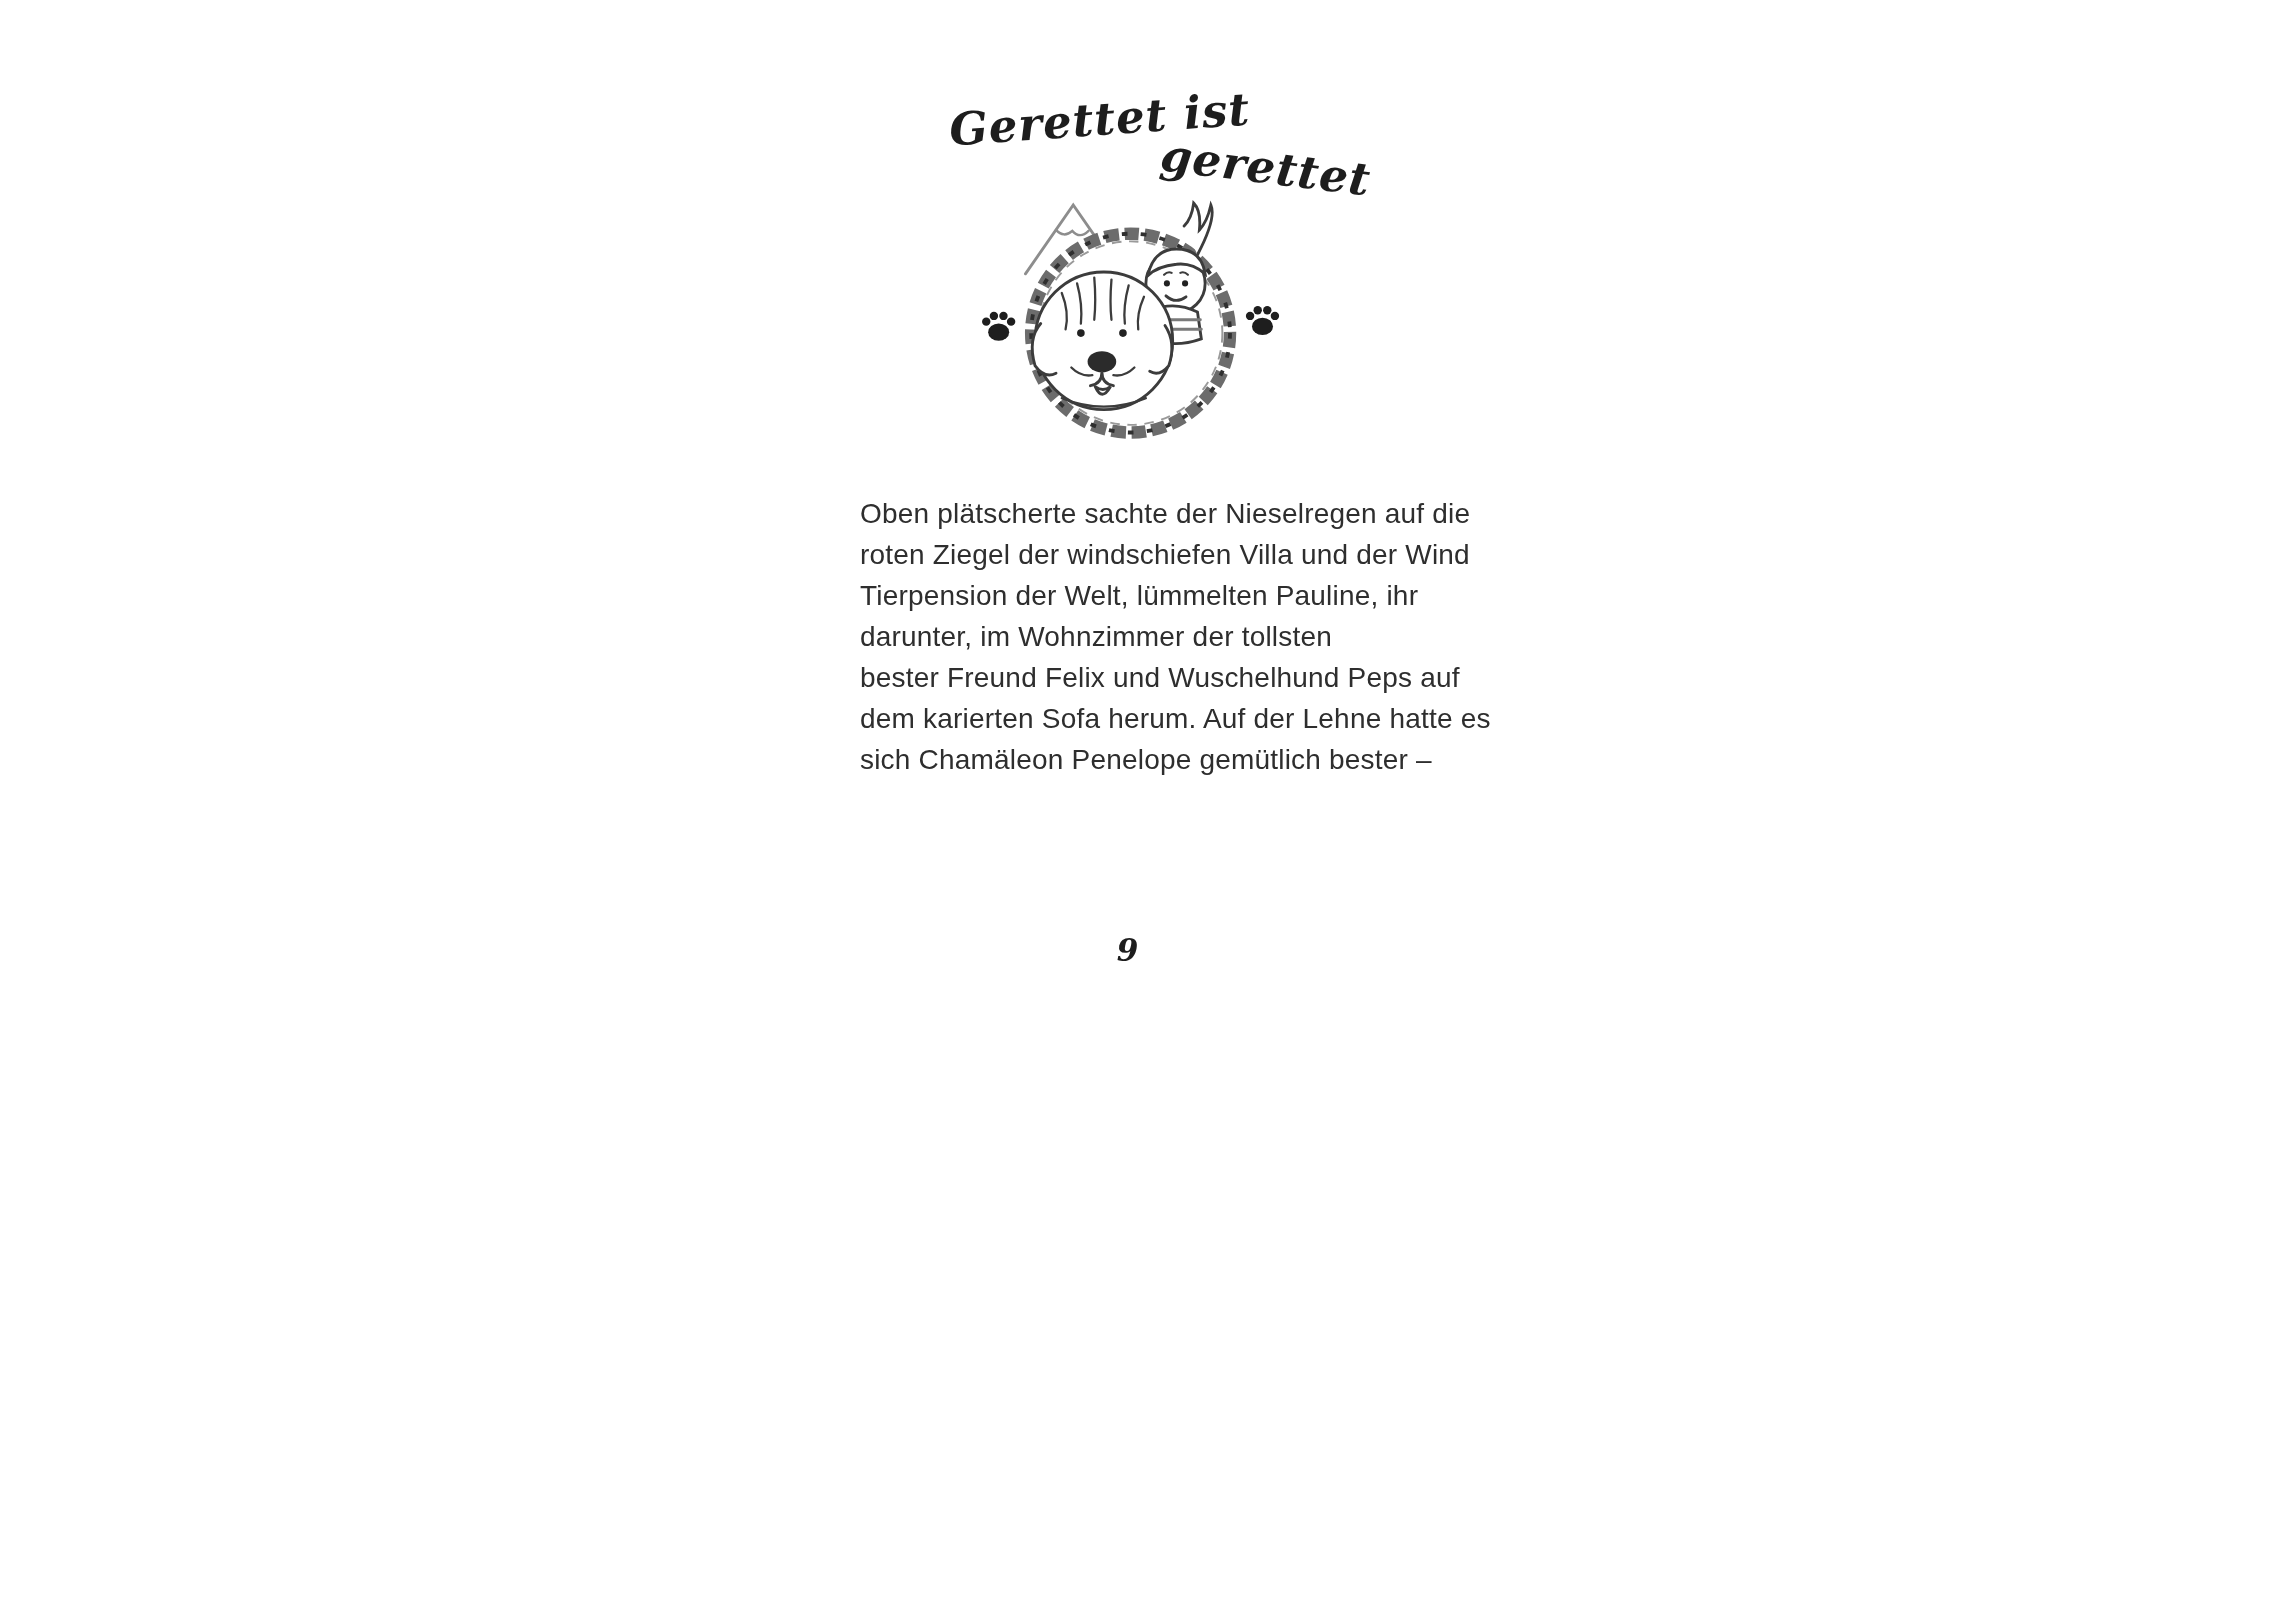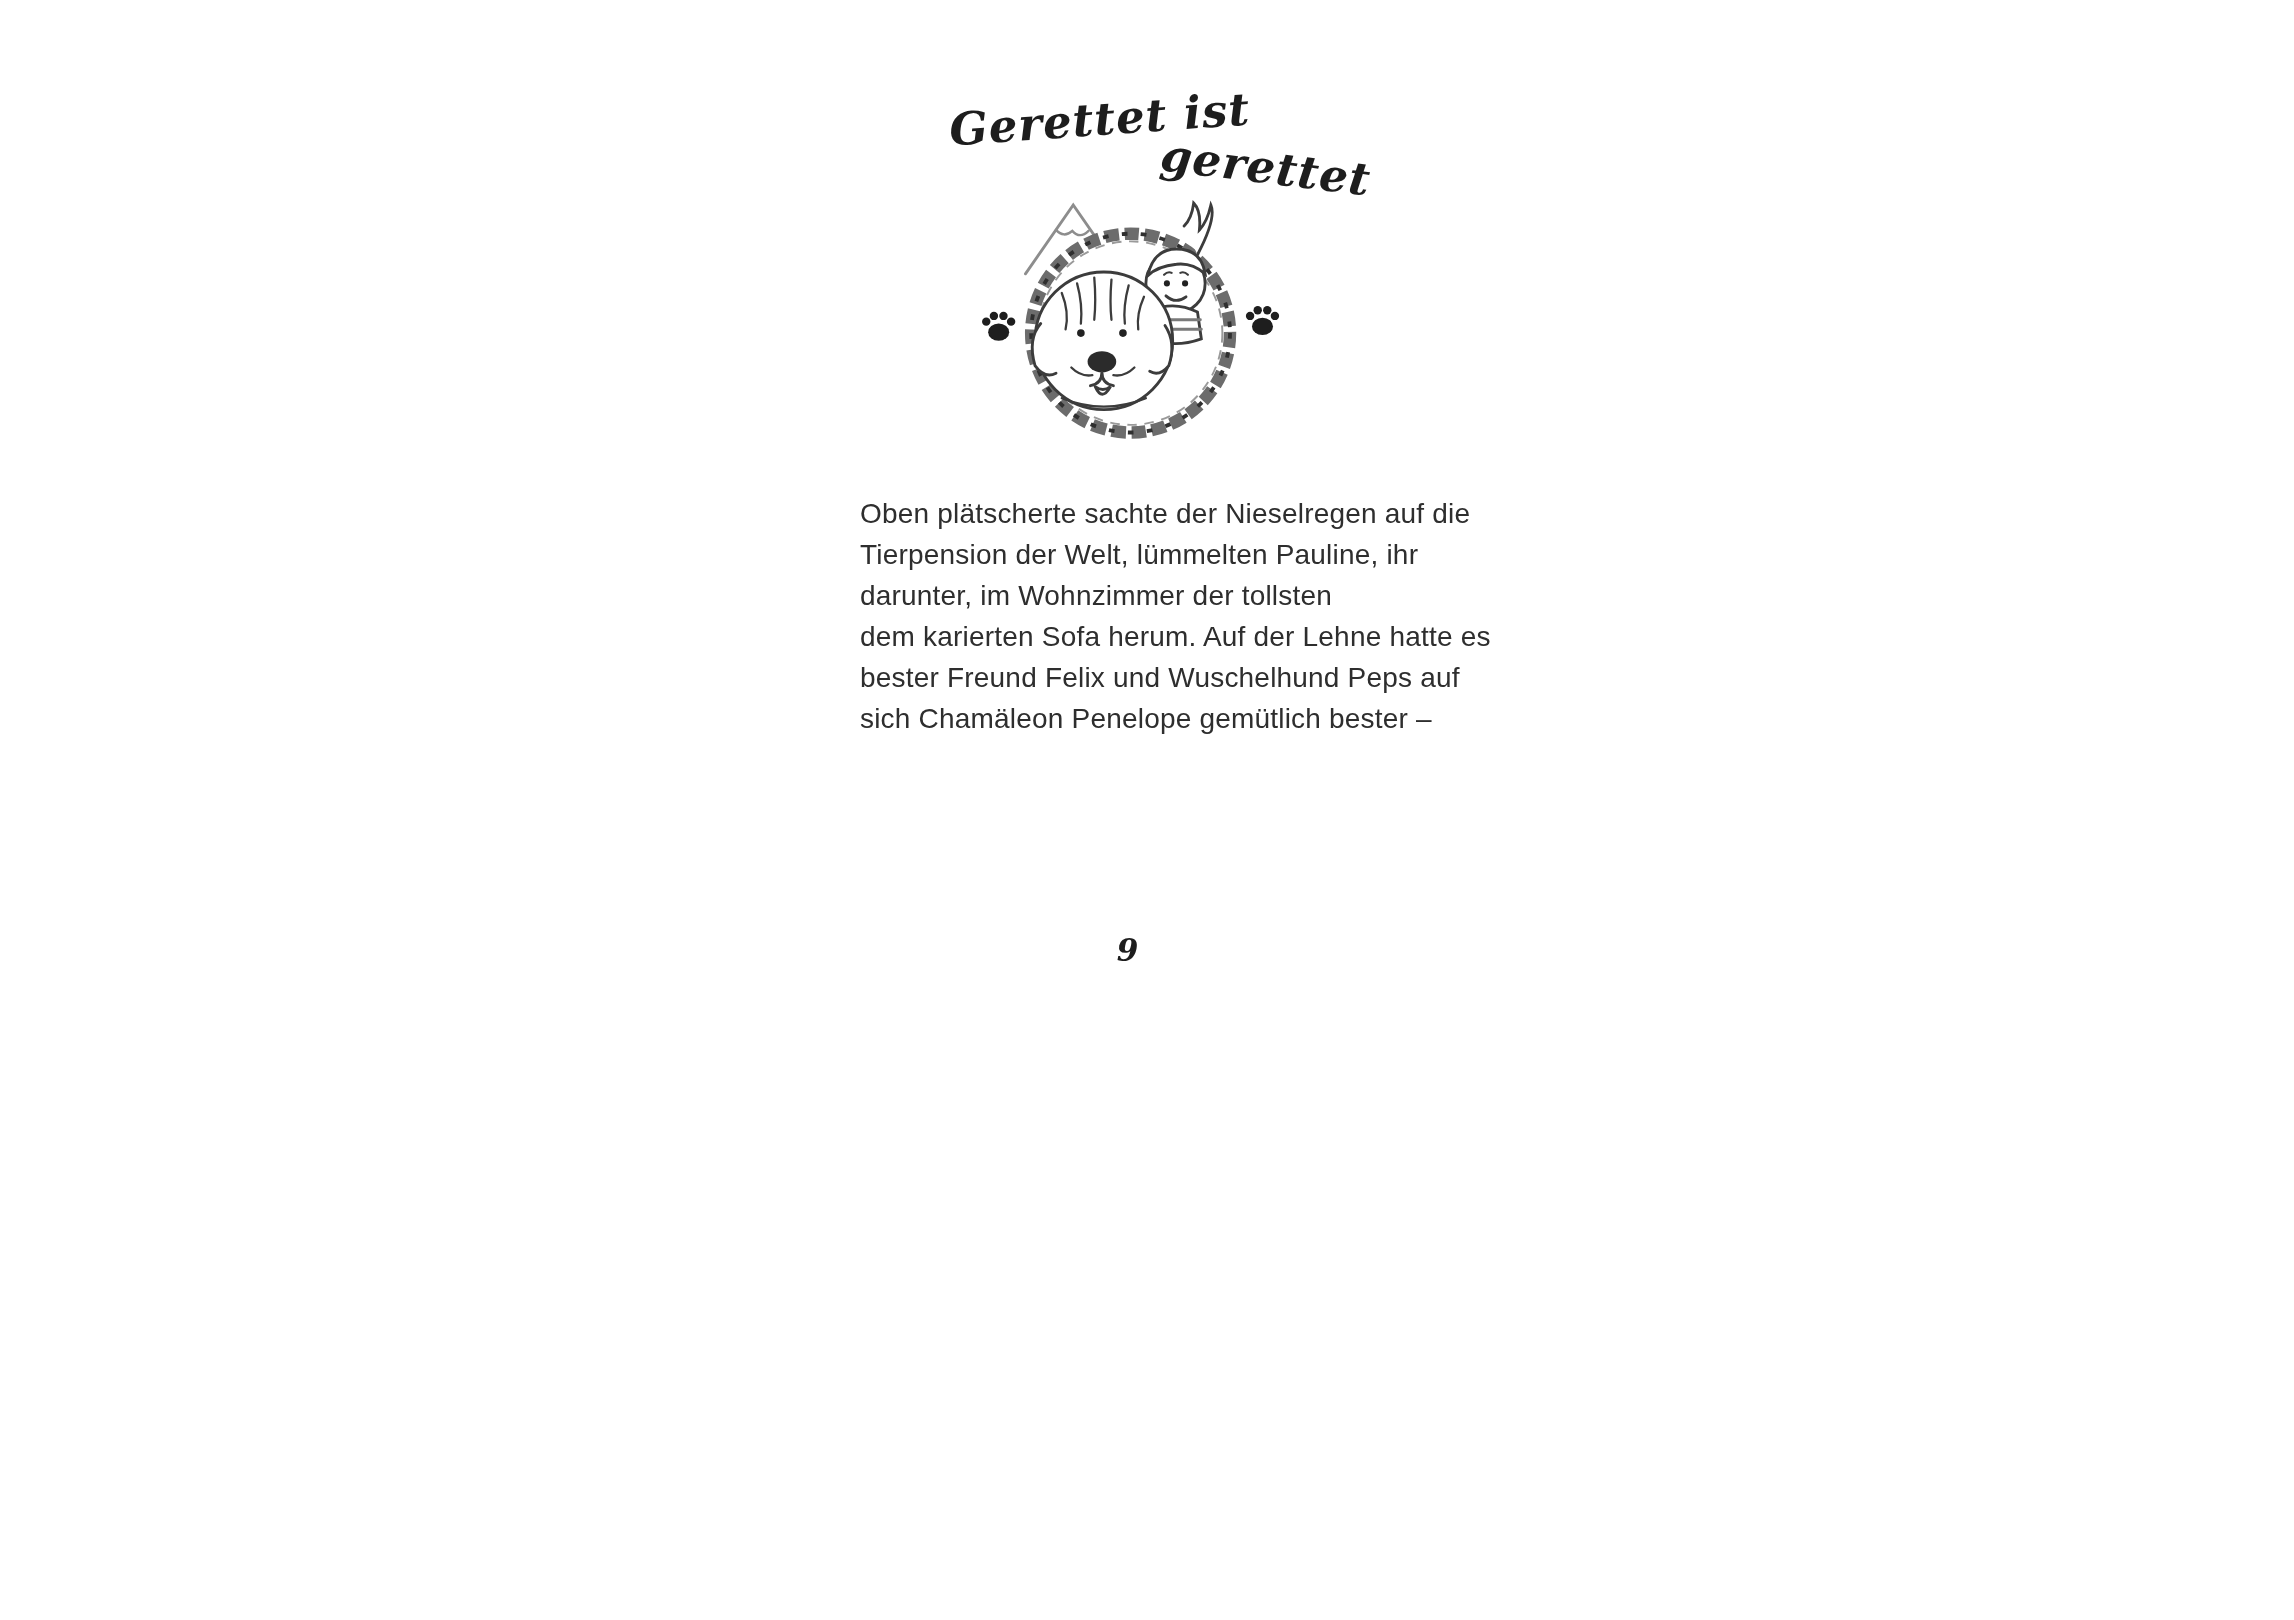--- a/index.html
+++ b/index.html
@@ -170,23 +170,24 @@
         <circle cx="-13" cy="-4" r="4.4"></circle>
         <circle cx="-5" cy="-10" r="4.4"></circle>
         <circle cx="5" cy="-10" r="4.4"></circle>
         <circle cx="13" cy="-4" r="4.4"></circle>
       </g>
     </svg>
   </div>
 
   <div class="body-text">
     <div class="line">Oben plätscherte sachte der Nieselregen auf die</div>
+    <div class="line">roten Ziegel der windschiefen Villa und der Wind</div>
     <div class="line">Tierpension der Welt, lümmelten Pauline, ihr</div>
     <div class="line">darunter, im Wohnzimmer der tollsten</div>
+    <div class="line">bester Freund Felix und Wuschelhund Peps auf</div>
     <div class="line">dem karierten Sofa herum. Auf der Lehne hatte es</div>
-    <div class="line">bester Freund Felix und Wuschelhund Peps auf</div>
     <div class="line">sich Chamäleon Penelope gemütlich bester –</div>
   </div>
 
   <div class="page-number">9</div>
 
 </div>
 
 
 </body></html>

